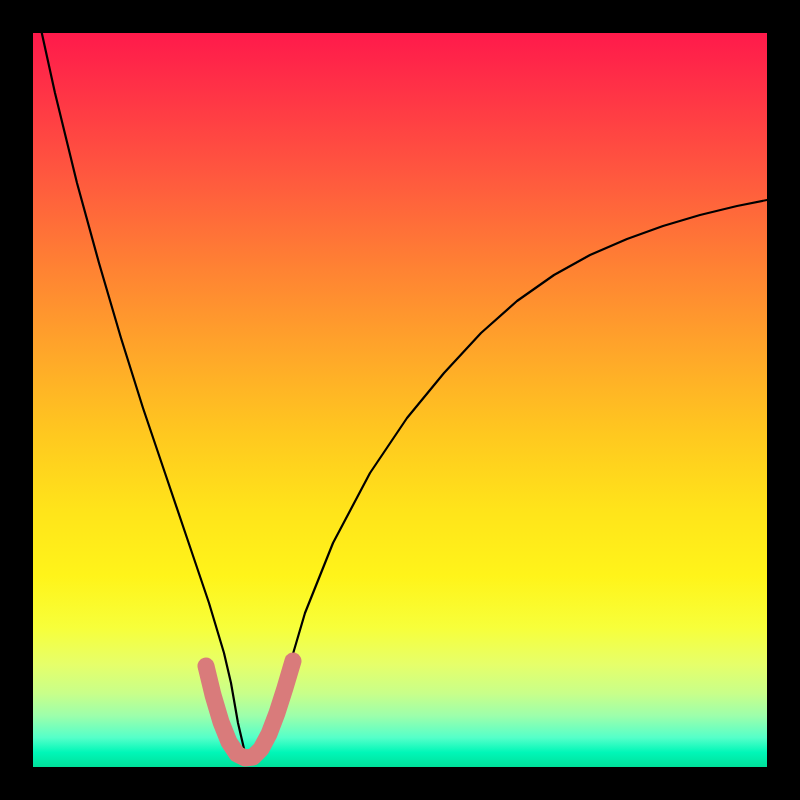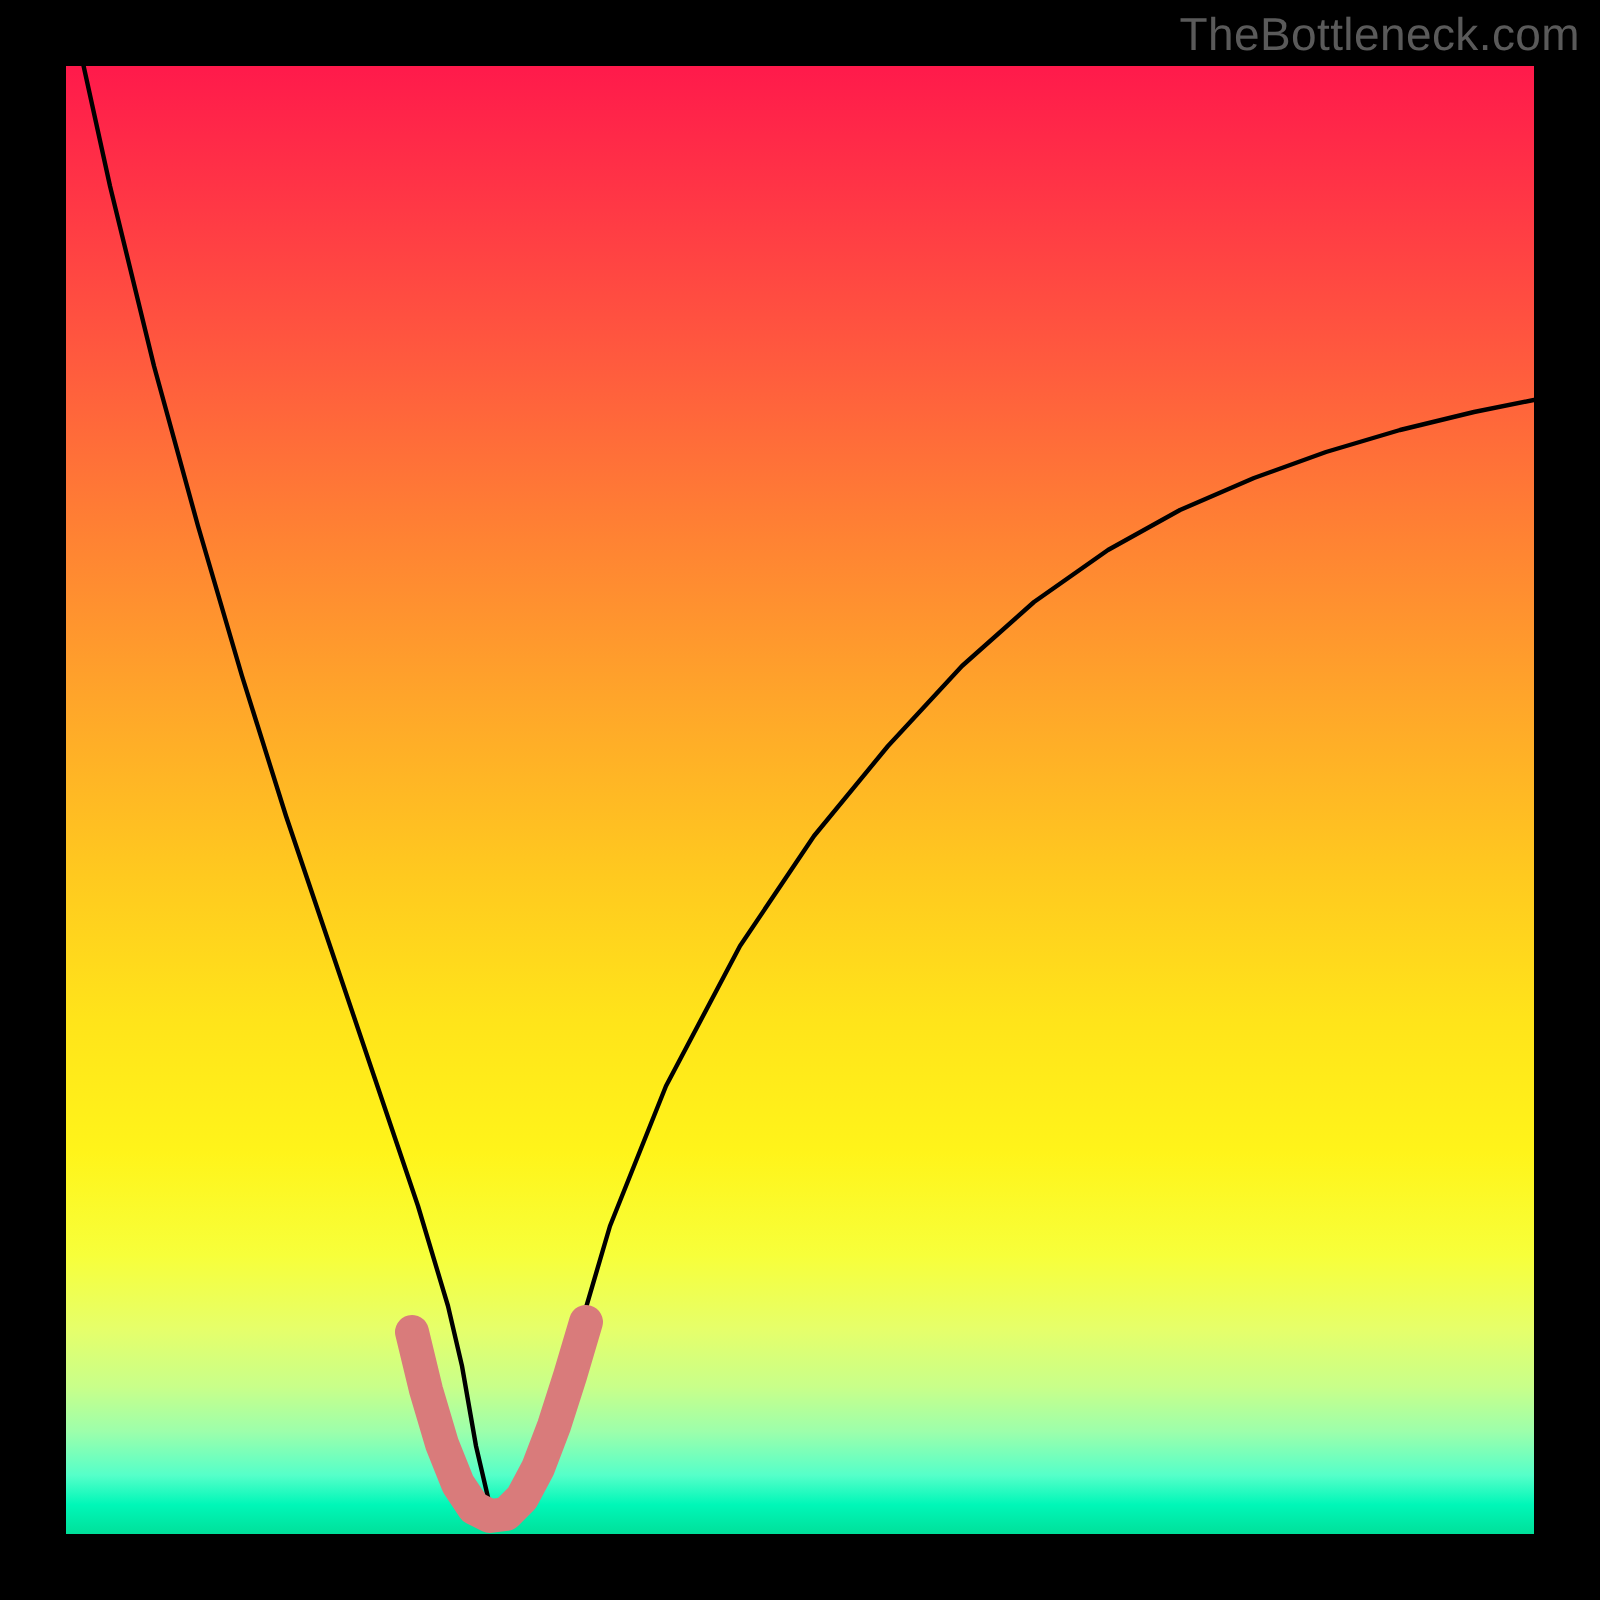--- a/index.html
+++ b/index.html
@@ -70,14 +70,13 @@
 
   <div class="plot">
     <div class="gradient"></div>
 
     <svg class="curves" viewBox="0 0 734 734" preserveAspectRatio="none">
       <polyline fill="none" stroke="#000" stroke-width="2.2" stroke-linecap="round" stroke-linejoin="round" points="0,-40 22,60 44,150 66,230 88,305 110,375 132,440 154,505 176,570 191,620 198,650 205,690 212,720 219,728 228,718 238,693 252,648 272,580 300,510 337,440 374,385 411,340 448,300 484,268 521,242 557,222 594,206 630,193 667,182 704,173 734,167"></polyline>
       <polyline fill="none" stroke="#d97b7b" stroke-width="17" stroke-linecap="round" stroke-linejoin="round" points="173,633 180,662 188,689 196,709 204,721 212,725 220,724 228,716 236,701 244,680 252,655 260,628"></polyline>
     </svg>
   </div>
 
-  <div class="watermark">TheBottleneck.com</div>
 </div>
 
 </body></html>

